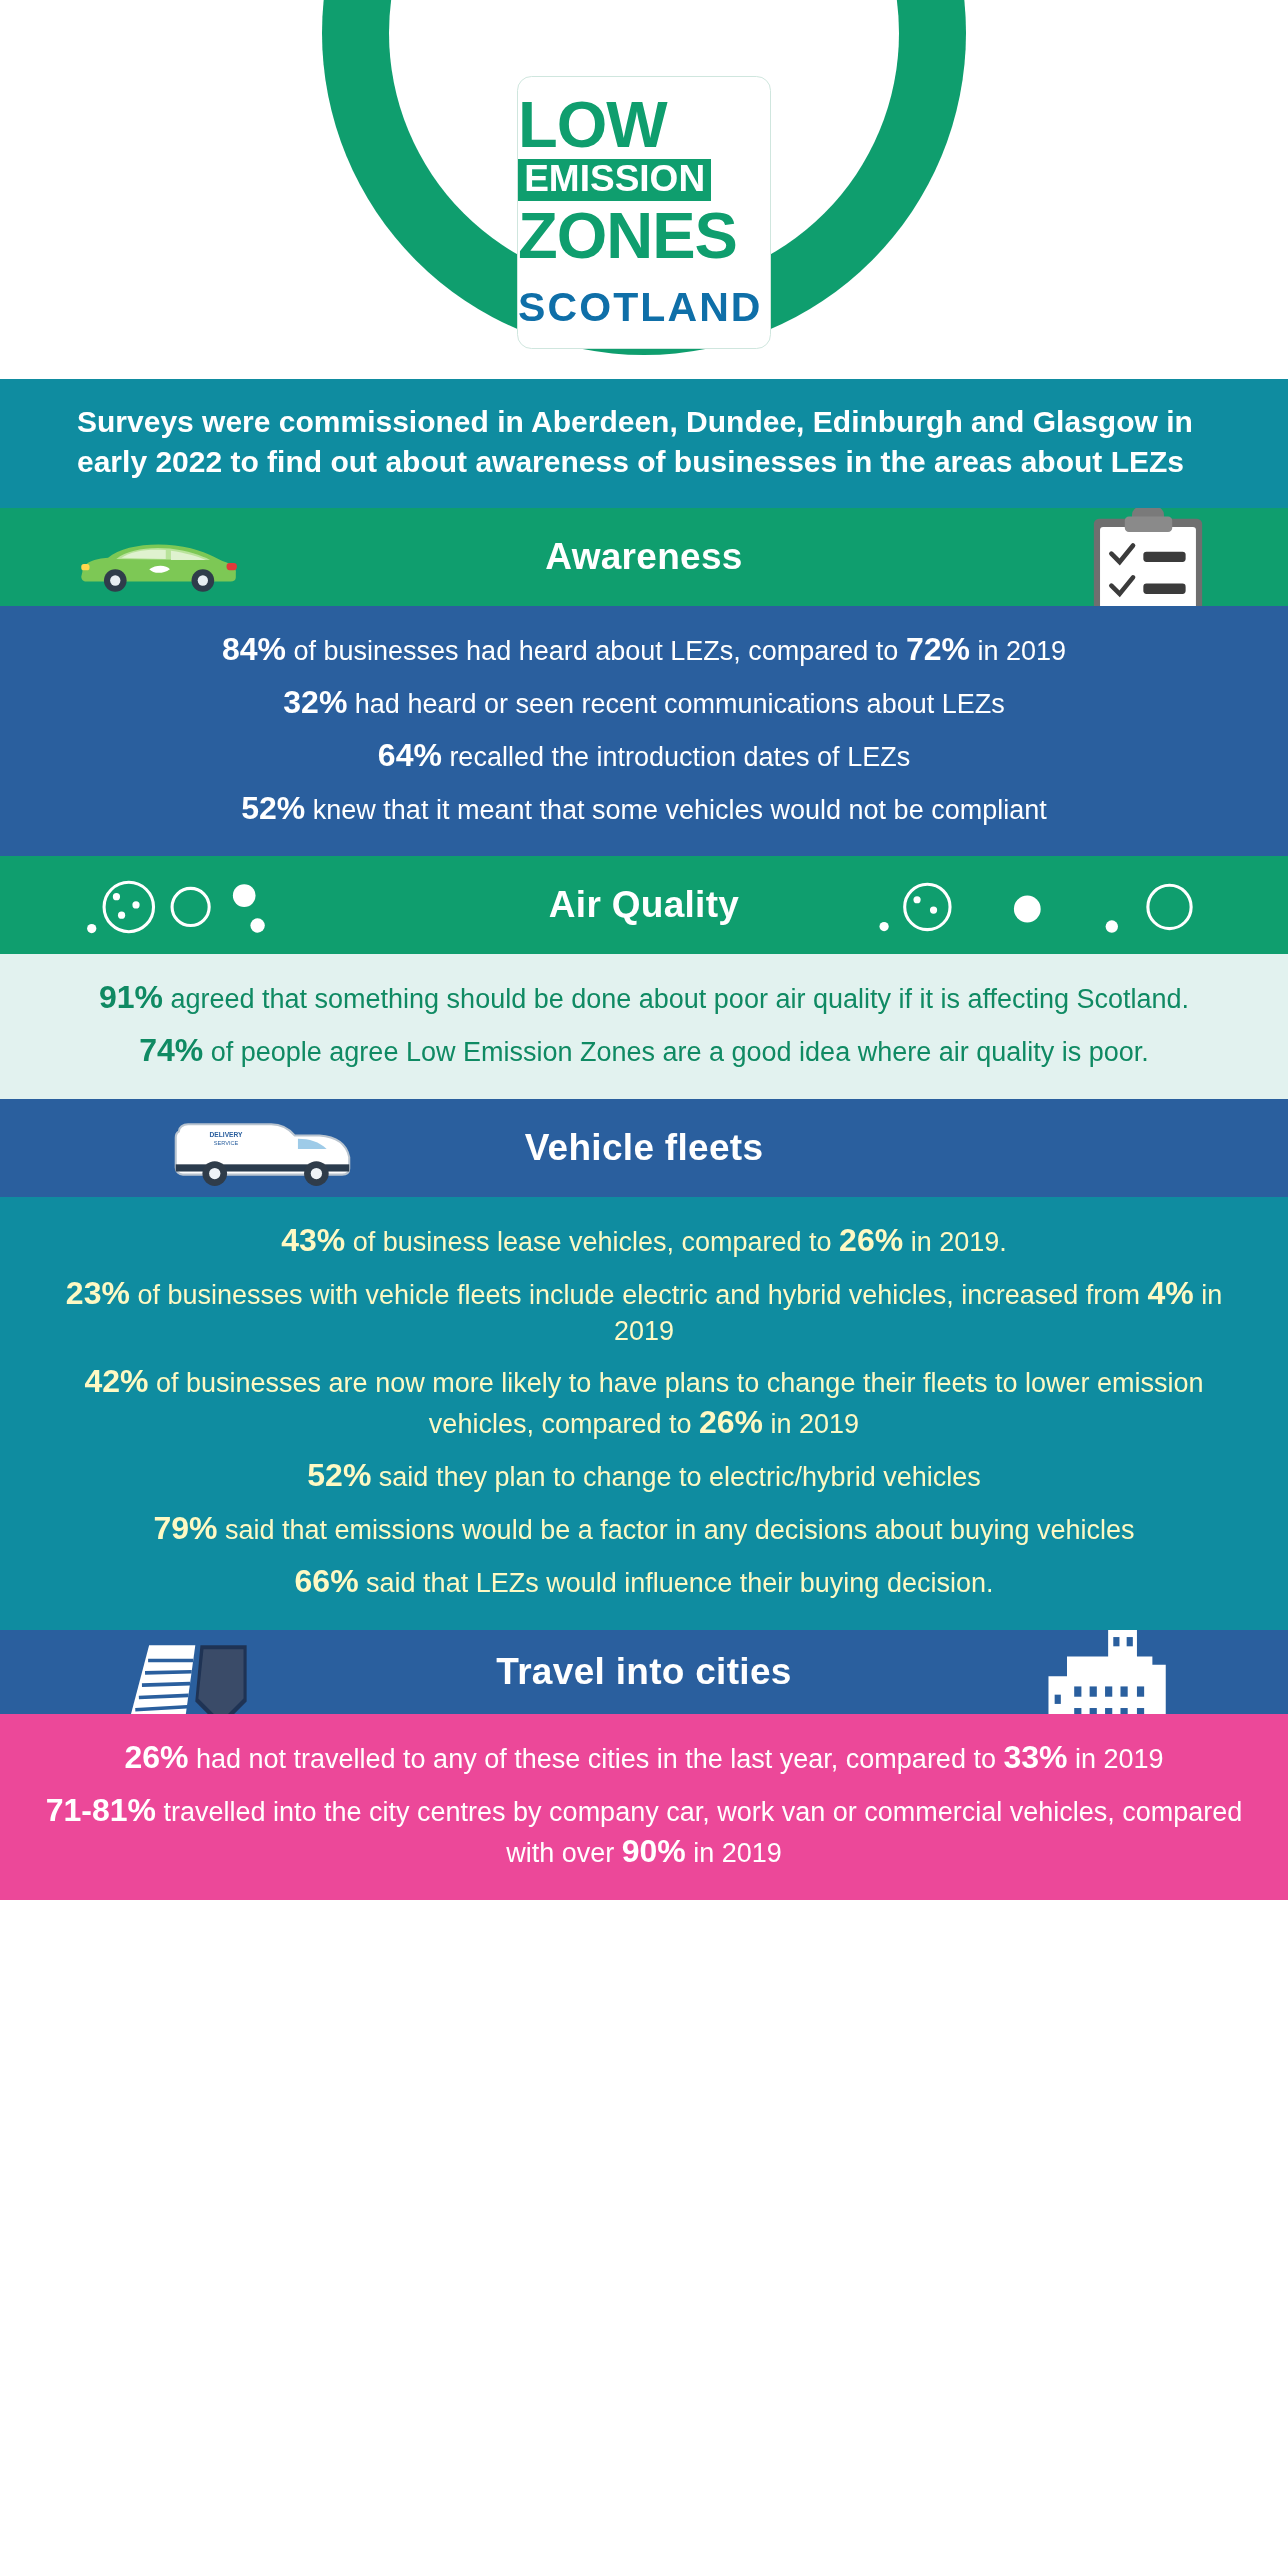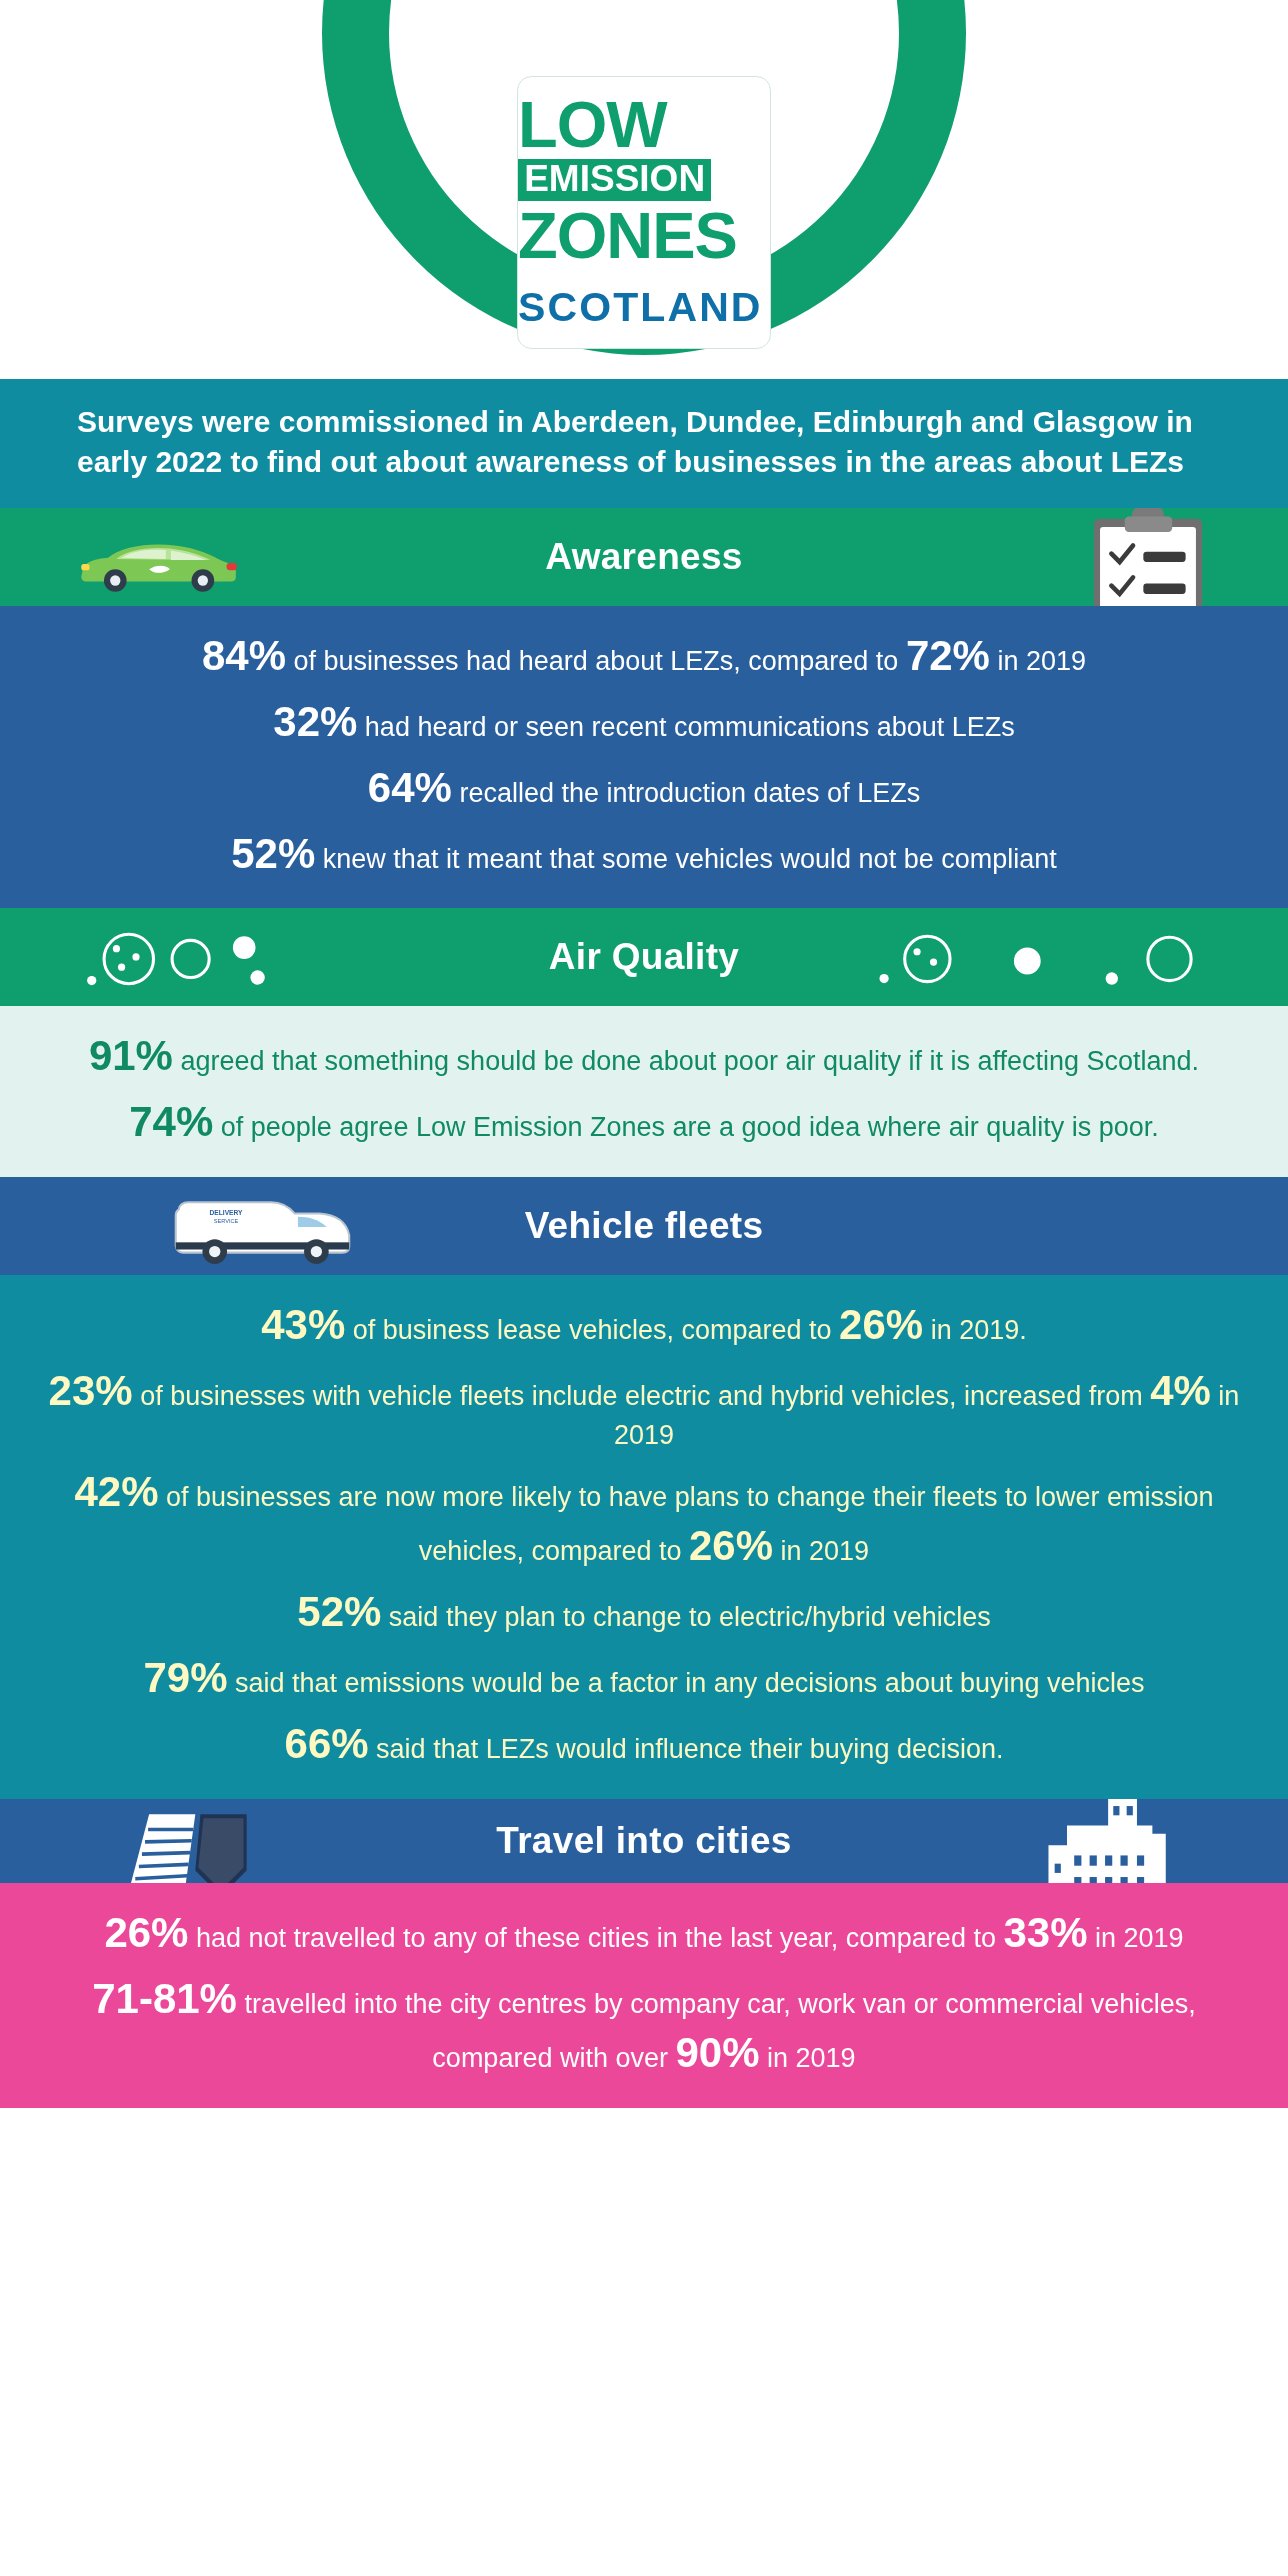--- a/index.html
+++ b/index.html
@@ -130,21 +130,21 @@
   }
   .block p{
     margin:0 0 11.3px 0;
     line-height:1.3;
   }
   .block p:last-child{margin-bottom:0;}
   .block-blue{background:#2a5f9e;color:#ffffff;font-size:27px;}
   .block-mint{background:#e2f2ef;color:#0f8a63;font-size:27px;}
   .block-teal{background:#0f8ca0;color:#fef9c3;font-size:27px;}
   .block-green{background:#ec4899;color:#ffffff;font-size:27px;}
-  .stat{font-weight:bold;font-size:42px;}
+  .stat{font-weight:bold;font-size:32px;}
   .block-mint .stat{color:#0f8a63;}
 
   
   .car{
     position:absolute;
     left:72px;
     top:24px;
     width:170px;
     height:62px;
   }

